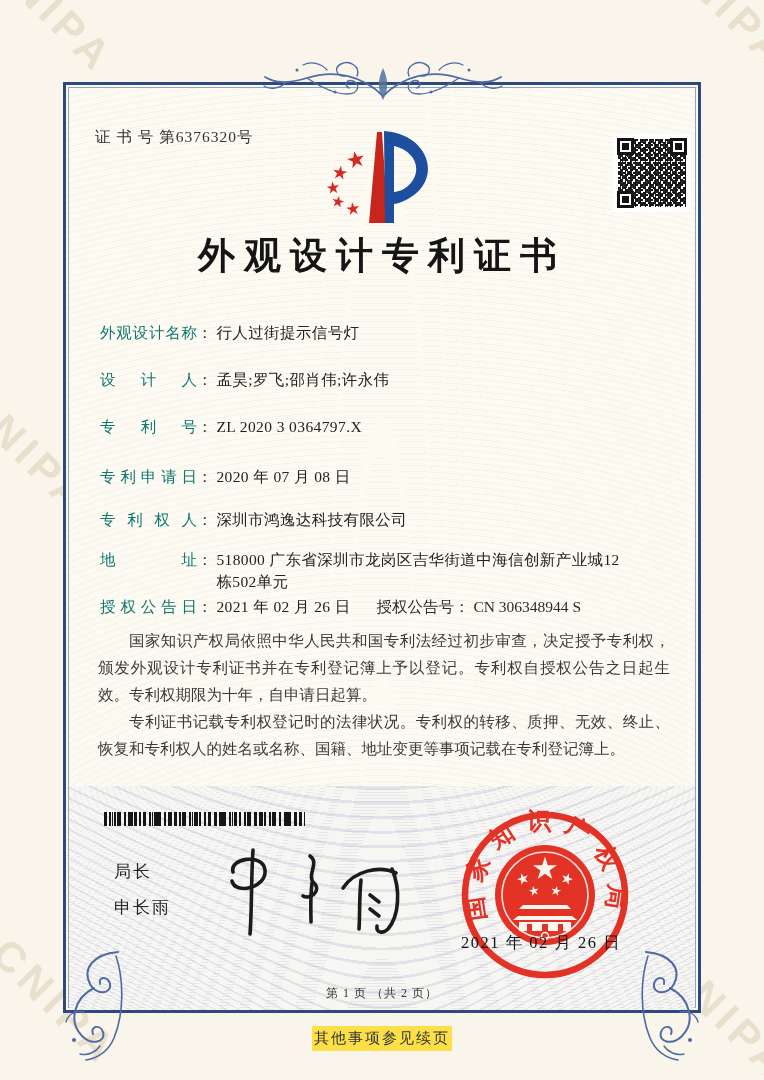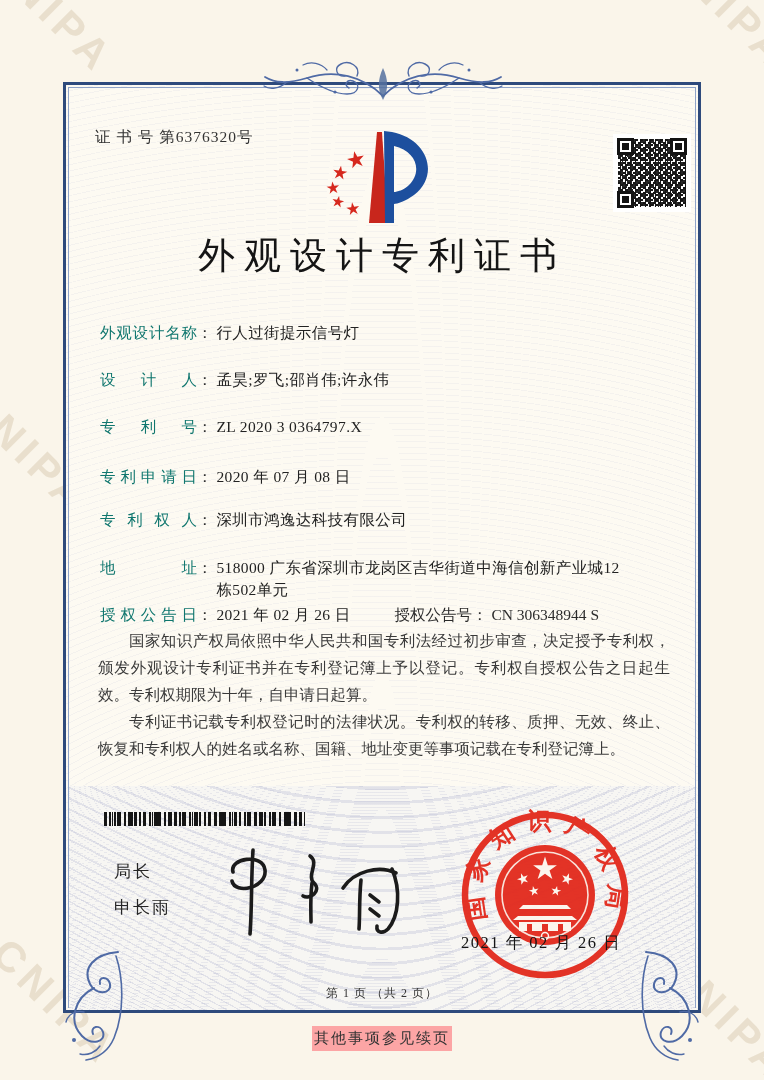--- a/index.html
+++ b/index.html
@@ -55,34 +55,34 @@
       repeating-conic-gradient(rgba(20,20,20,.92) 0% 25%, rgba(255,255,255,0) 0% 50%) 0 0/9px 9px,
       repeating-conic-gradient(#161616 0% 25%, #fafafa 0% 50%) 0 0/5px 5px;
   }
   .qf{position:absolute;width:17px;height:17px;border:3px solid #131313;background:#fff;box-sizing:border-box;}
   .qf::before{content:"";position:absolute;inset:2px;background:#131313;}
   .qf-tl{left:4px;top:4px;}
   .qf-tr{right:4px;top:4px;}
   .qf-bl{left:4px;bottom:4px;}
   .title{
     position:absolute;left:0;width:764px;top:231px;z-index:3;
-    text-align:center;font-size:37px;font-weight:normal;letter-spacing:9px;color:#151515;
+    text-align:center;font-size:37px;font-weight:bold;letter-spacing:9px;color:#151515;
   }
   
   .fields{position:absolute;left:100px;top:322px;width:566px;z-index:3;font-size:15.5px;}
   .f-row{margin-bottom:25px;line-height:22px;white-space:normal;}
   .f-row:nth-child(3){margin-bottom:28px;}
   .f-row:nth-child(4){margin-bottom:21px;}
-  .f-row:nth-child(5){margin-bottom:26px;}
+  .f-row:nth-child(5){margin-bottom:18px;}
   .f-row:nth-child(6){margin-bottom:3px;}
   .f-label{display:inline-block;width:97px;text-align:justify;text-align-last:justify;color:#0f766e;vertical-align:top;}
   .f-colon{color:#2f2f2f;}
   .f-value{color:#222;letter-spacing:.4px;vertical-align:top;}
   .f-value.long{display:inline-block;width:410px;word-break:break-all;}
-  .pair2{margin-left:40px;}
+  .pair2{margin-left:22px;}
   
   .body-text{position:absolute;left:98px;top:627px;width:572px;z-index:3;
     font-size:15.5px;line-height:27px;color:#3a3a3a;text-align:justify;}
   .body-text p{margin:0;text-indent:2em;}
   
   .barcode{
     position:absolute;left:104px;top:812px;width:201px;height:14px;z-index:3;
     background:
       repeating-linear-gradient(90deg,#151515 0 2px,rgba(0,0,0,0) 2px 5px),
       repeating-linear-gradient(90deg,#151515 0 1px,rgba(0,0,0,0) 1px 8px),
@@ -93,21 +93,21 @@
   .sig-name{position:absolute;left:114px;top:896px;z-index:3;font-size:17px;color:#262626;
     font-family:Liberation Mono, monospace;letter-spacing:2px;}
   .sig-svg{position:absolute;left:213px;top:836px;width:198px;height:102px;z-index:3;}
   
   .seal{position:absolute;left:457px;top:805px;width:176px;height:180px;z-index:3;opacity:.95;}
   .seal-text{font-size:24px;font-weight:bold;letter-spacing:12px;font-family:"Liberation Serif","DejaVu Serif",serif;}
   .seal-date{position:absolute;left:461px;top:932px;z-index:4;font-size:16.5px;color:#161616;letter-spacing:1.5px;}
   
   .page-info{position:absolute;left:63px;width:638px;top:985px;z-index:3;text-align:center;font-size:12px;color:#333;letter-spacing:1px;}
   .cont-note{position:absolute;left:0;width:764px;top:1026px;z-index:3;text-align:center;}
-  .cont-note span{display:inline-block;background:#fca5a5;padding:3px 2px;font-size:15px;color:#333;letter-spacing:2px;}
+  .cont-note span{display:inline-block;background:#fde047;padding:3px 2px;font-size:15px;color:#333;letter-spacing:2px;}
 </style>
 </head>
 <body>
 
 <div class="page">
 
   <div class="wm wm1">CNIPA</div>
   <div class="wm wm2">CNIPA</div>
   <div class="wm wm3">CNIPA</div>
   <div class="wm wm4">CNIPA</div>

